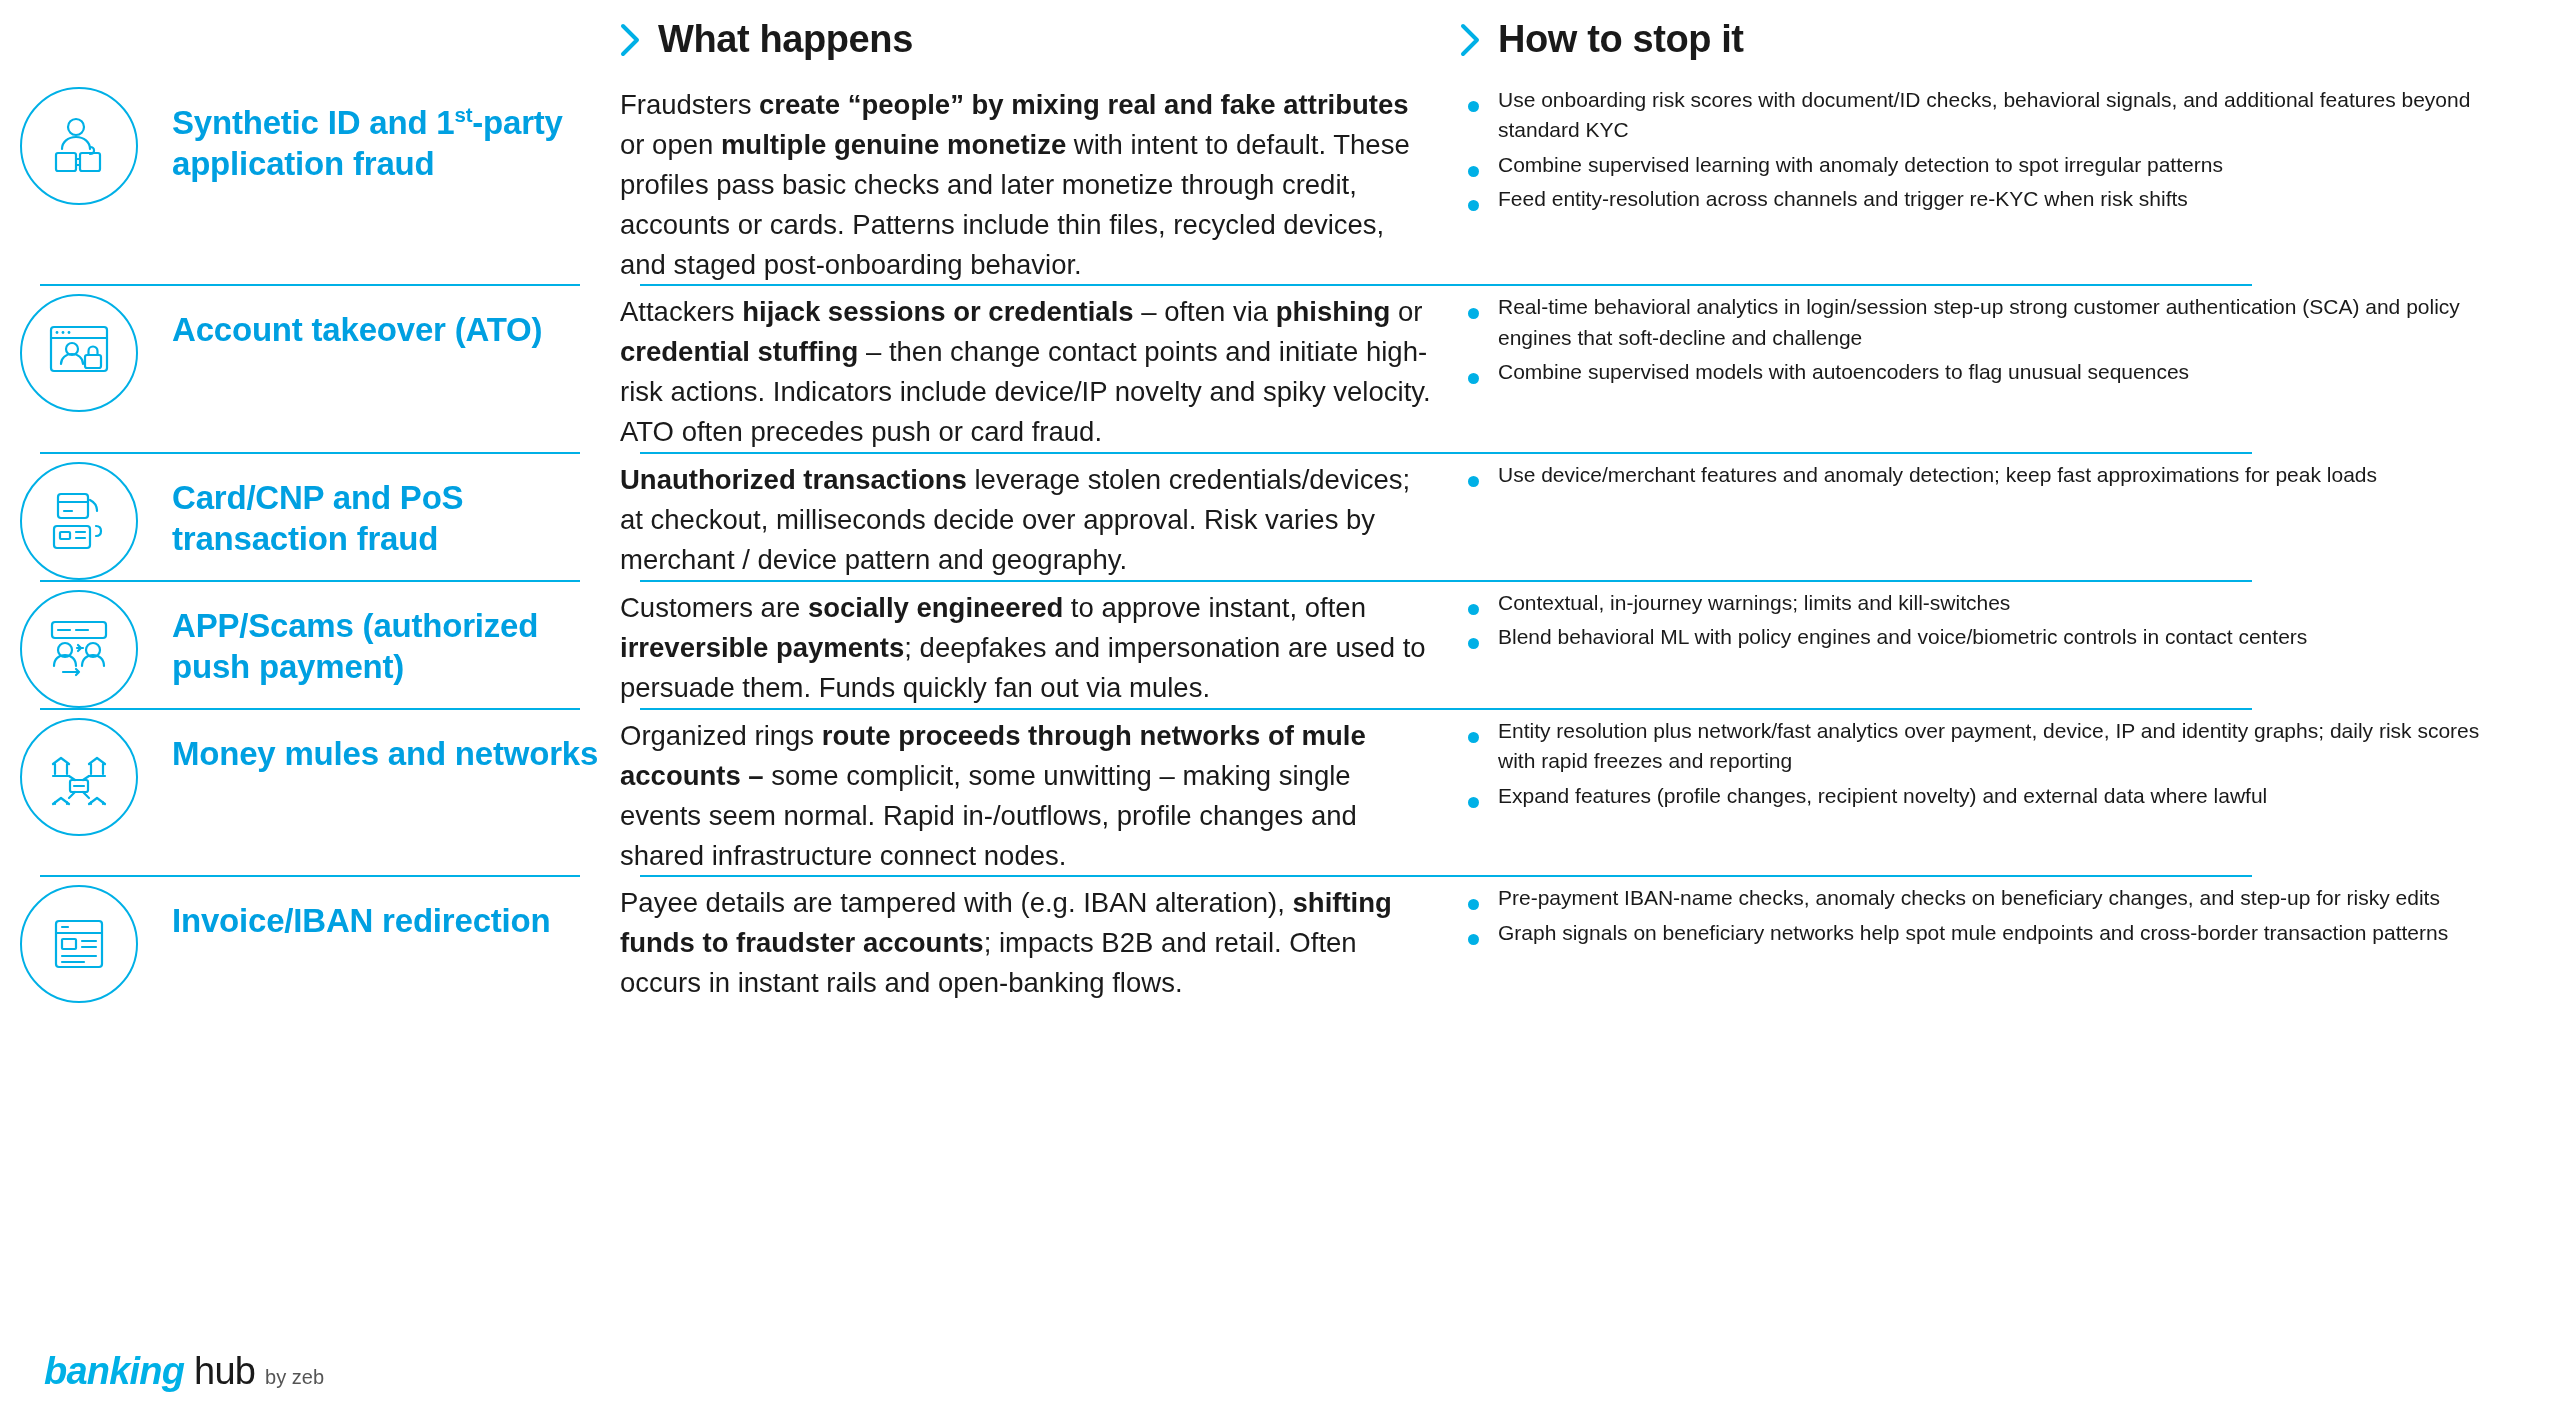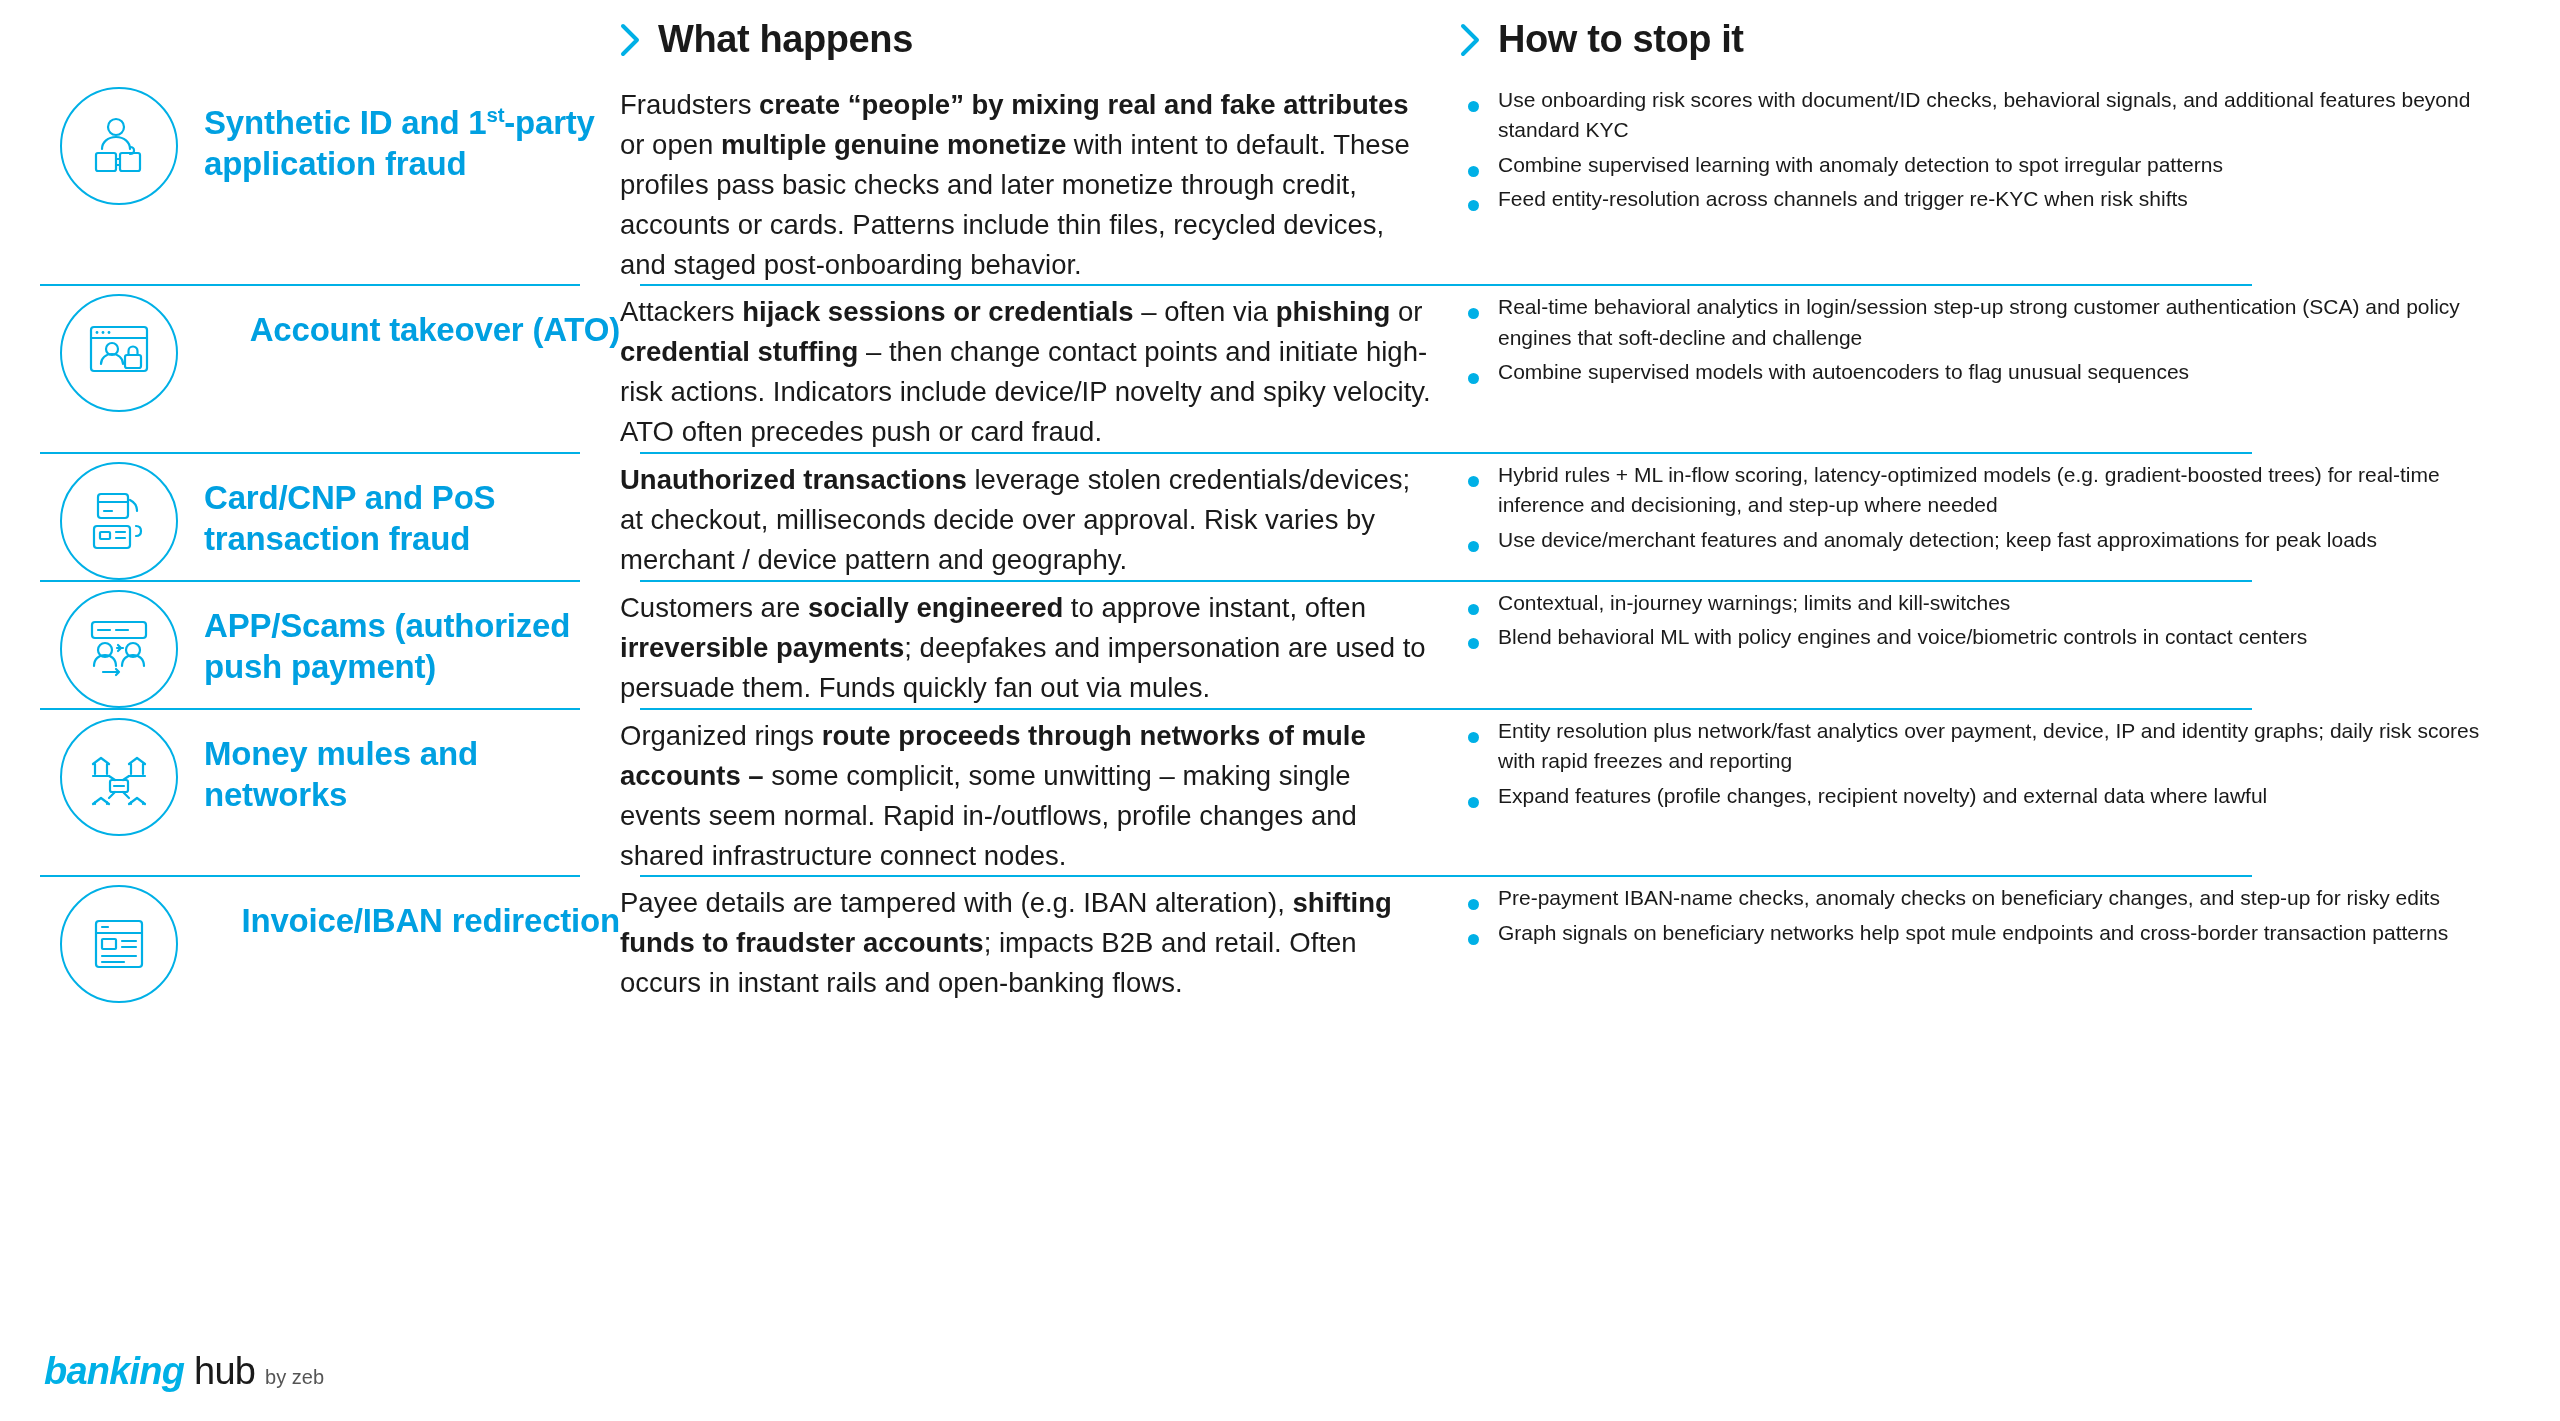--- a/index.html
+++ b/index.html
@@ -58,25 +58,24 @@
     align-items: flex-start;
     position: relative;
   }
   .row .cell { box-sizing: border-box; }
 
   .cell-icon-title {
     width: 620px;
     flex: 0 0 620px;
     display: flex;
     align-items: flex-start;
-    gap: 26px;
-    padding-left: 60px;
+    gap: 34px;
+    padding-left: 20px;
     padding-top: 10px;
     box-sizing: border-box;
-    justify-content: space-between;
   }
   .cell-what {
     width: 840px;
     flex: 0 0 840px;
     padding-right: 28px;
     padding-top: 8px;
     box-sizing: border-box;
   }
   .cell-how {
     width: 1040px;
@@ -290,21 +289,20 @@
       <path d="M52 40c3 0 5 2 5 5s-2 5-5 5"></path>
     </svg>
           </div>
           <div class="row-title">Card/CNP and PoS transaction fraud</div>
         </div>
         <div class="cell cell-what">
           <div class="body-text"><b>Unauthorized transactions</b> leverage stolen credentials/devices; at checkout, milliseconds decide over approval. Risk varies by merchant / device pattern and geography.</div>
         </div>
         <div class="cell cell-how">
           <ul class="bullets">
-            <li>Hybrid rules + ML in-flow scoring, latency-optimized models (e.g. gradient-boosted trees) for real-time inference and decisioning, and step-up where needed</li>
             <li>Use device/merchant features and anomaly detection; keep fast approximations for peak loads</li>
           </ul>
         </div>
       </div>
       <div class="row">
         <div class="divider-left"></div>
         <div class="divider-right"></div>
         <div class="cell cell-icon-title">
           <div class="icon-circle">
     <svg width="72" height="70" viewBox="0 0 72 70" fill="none" stroke="#00b0e6" stroke-width="2.2" stroke-linecap="round" stroke-linejoin="round">

